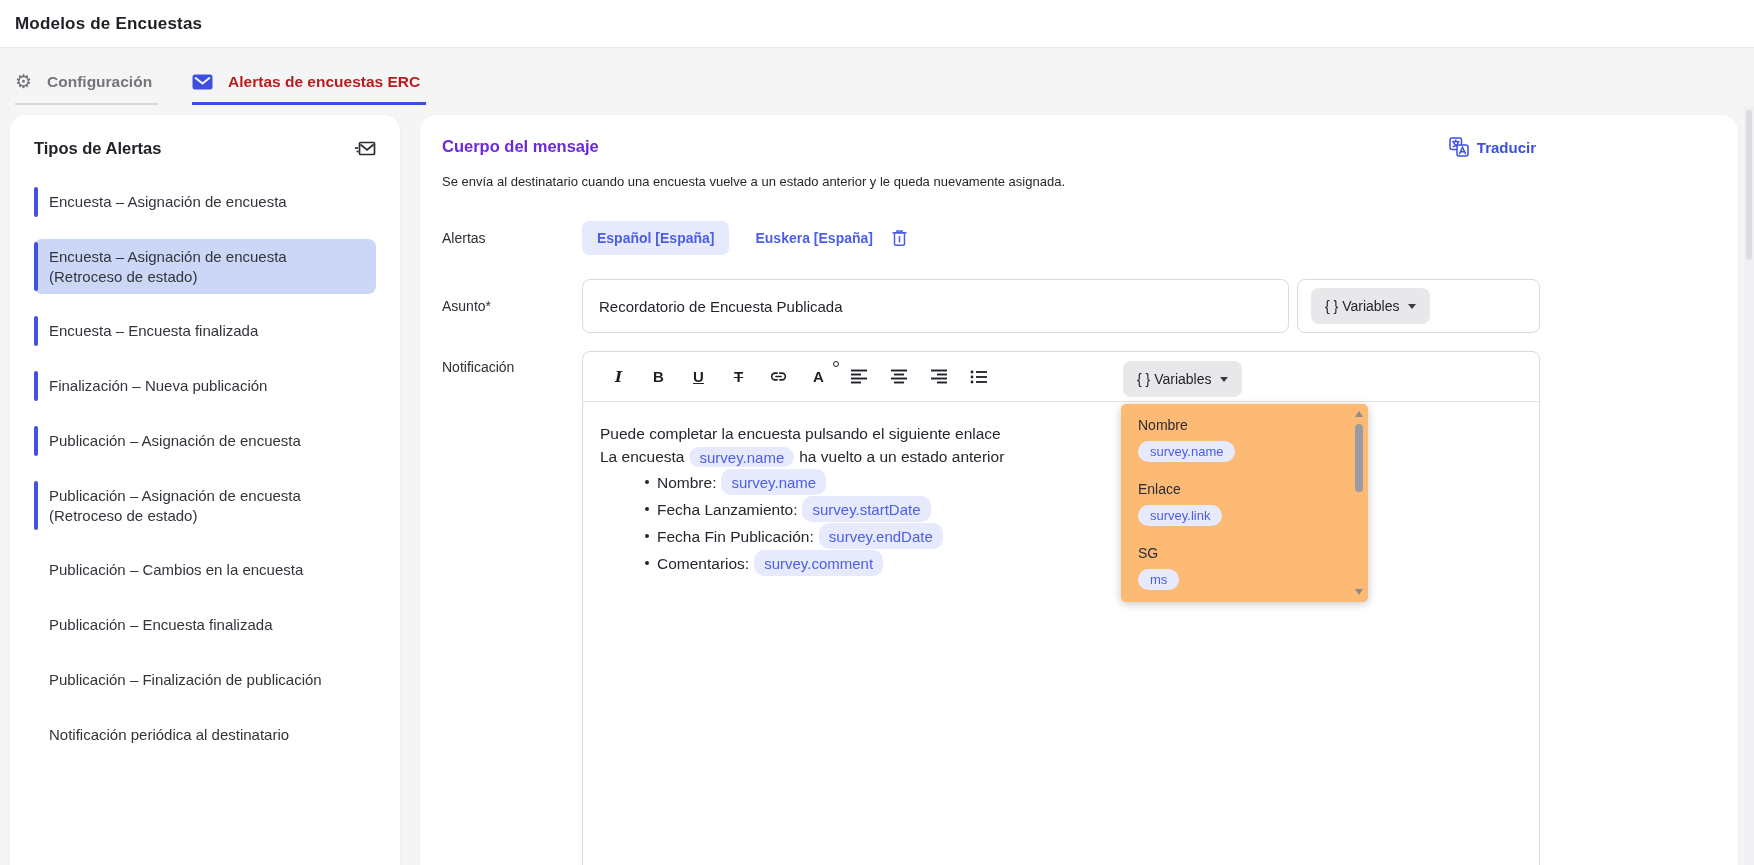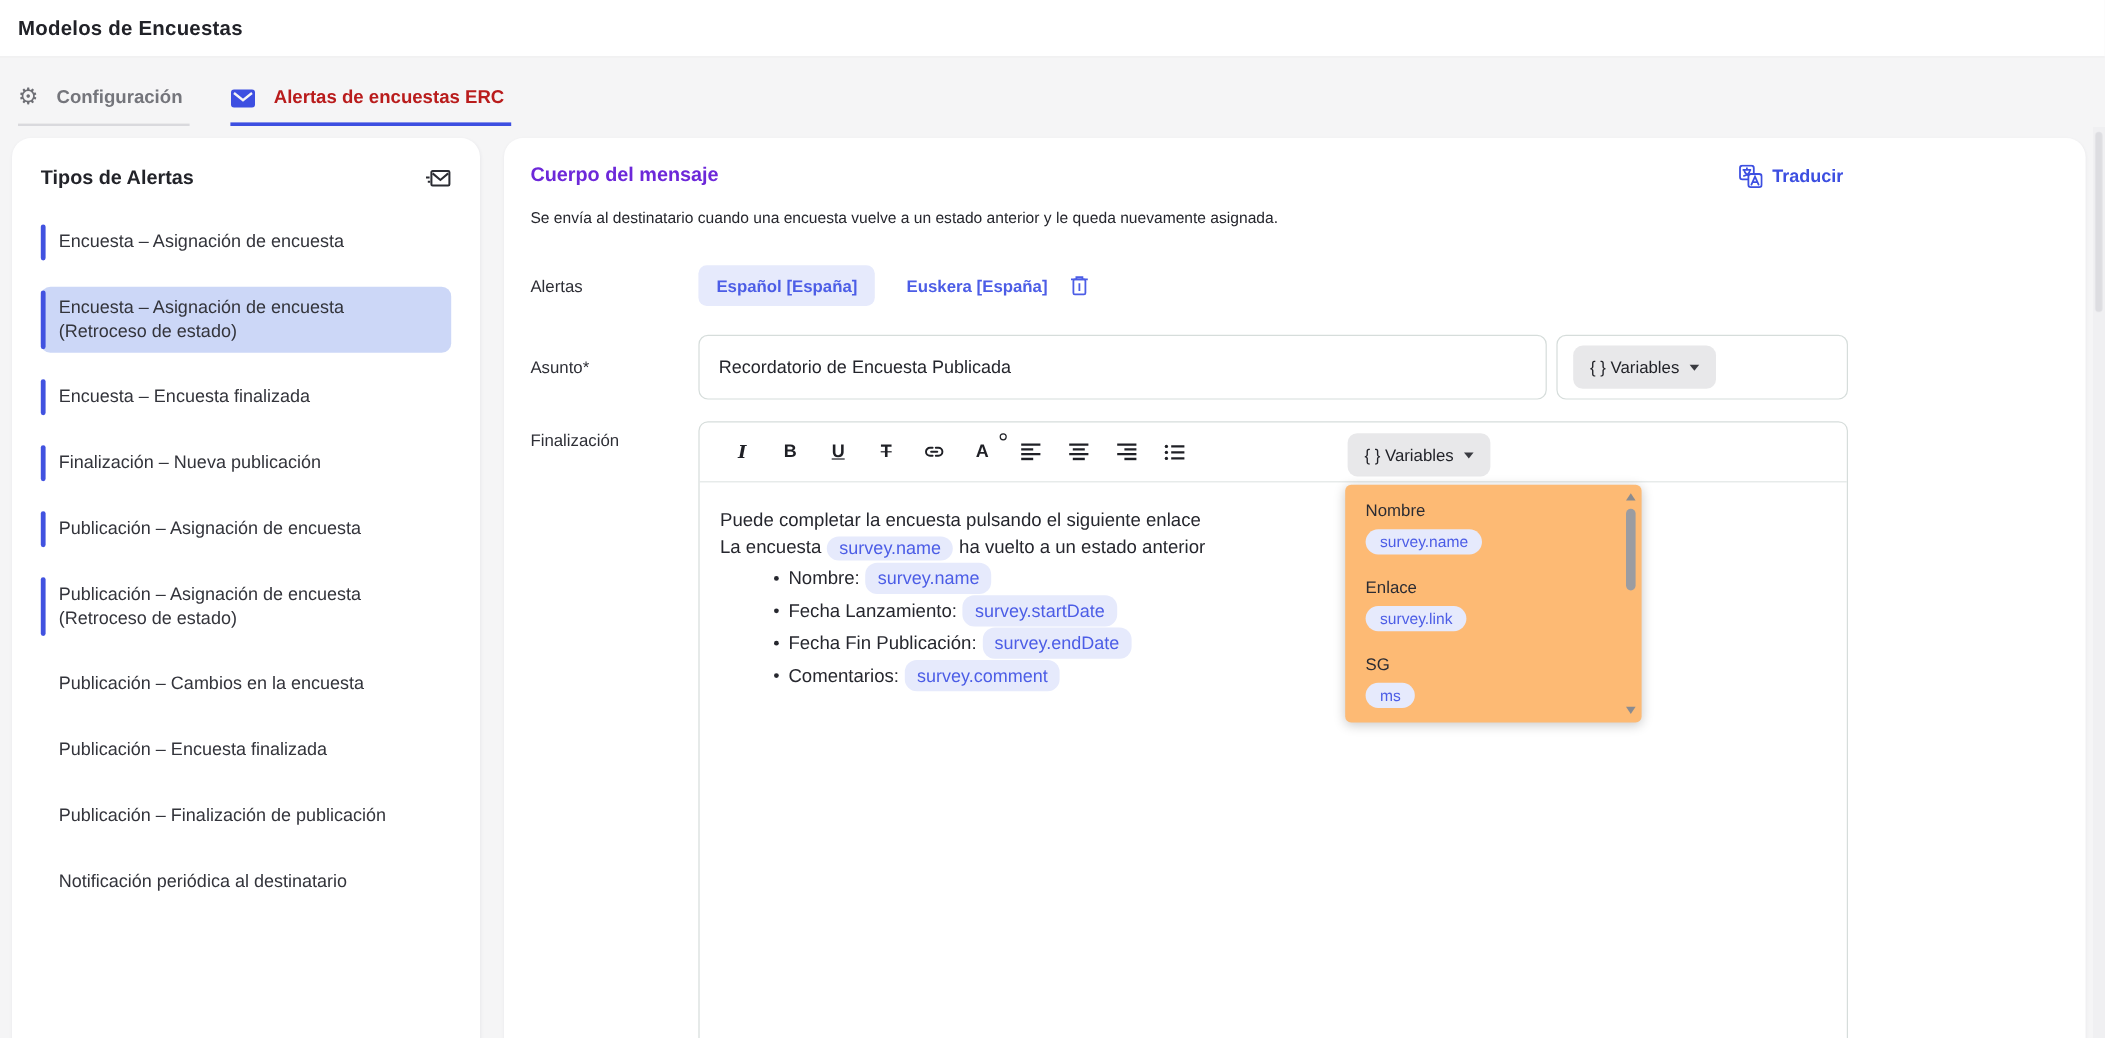--- a/index.html
+++ b/index.html
@@ -240,21 +240,21 @@
           <div class="vars-box">
             <button class="vars-btn">
               <span>{ } Variables</span>
               <span class="caret-down"></span>
             </button>
           </div>
         </div>
       </div>
 
       <div class="frow row-desc">
-        <span class="flabel">Finalización</span>
+        <span class="flabel">Notificación</span>
         <div class="fcontent">
           <div class="editor">
             <div class="toolbar">
               <span class="tbtn g-italic">I</span>
               <span class="tbtn">B</span>
               <span class="tbtn g-underline">U</span>
               <span class="tbtn g-strike">T</span>
               <span class="tbtn">
                 <svg width="19" height="19" viewBox="0 0 20 20" fill="none" stroke="#1f2026" stroke-width="1.7" stroke-linecap="round">
                   <path d="M8.6 6.5H6.3a3.5 3.5 0 0 0 0 7h2.3"></path>

